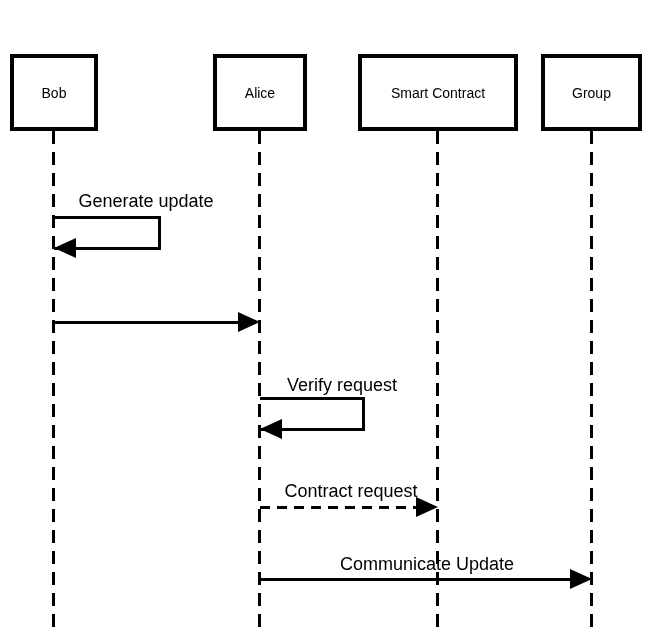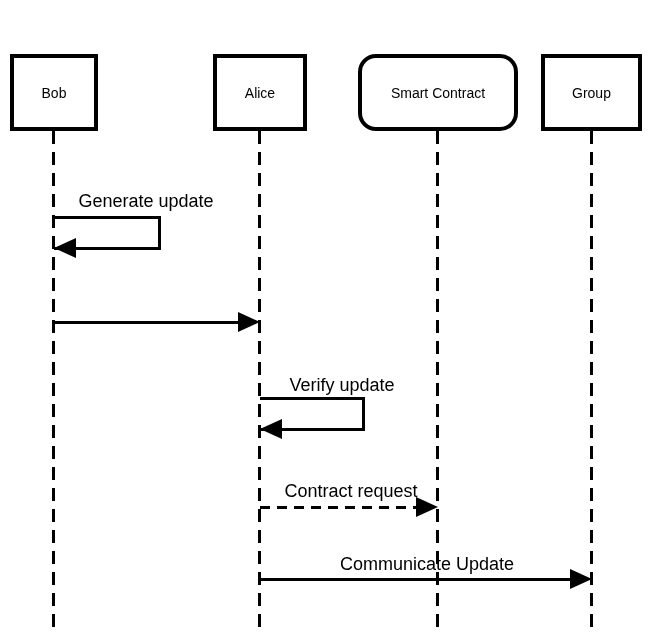--- a/index.html
+++ b/index.html
@@ -24,21 +24,21 @@
   .actor{
     position:absolute;top:13px;height:77px;
     border:4px solid var(--line-color);
     background:var(--bg-color);
     box-sizing:border-box;
     display:flex;align-items:center;justify-content:center;
     font-size:14px;line-height:1;white-space:nowrap;
   }
   .actor-bob{left:10px;width:88px;}
   .actor-alice{left:213px;width:94px;}
-  .actor-smart-contract{left:358px;width:160px;border-radius:18px;}
+  .actor-smart-contract{left:358px;width:160px;}
   .actor-group{left:541px;width:101px;}
   
   .lifeline{
     position:absolute;top:90px;height:542px;width:3px;
     background:repeating-linear-gradient(to bottom,
       var(--line-color) 0 13px, transparent 13px 21px);
   }
   .lifeline-bob{left:52px;}
   .lifeline-alice{left:258px;}
   .lifeline-smart-contract{left:436px;}
@@ -115,21 +115,21 @@
   <div class="lifeline lifeline-smart-contract"></div>
   <div class="lifeline lifeline-group"></div>
 
   <span class="msg-label label-m1">Generate update</span>
   <div class="self-loop loop-m1"></div>
   <div class="arrowhead left arrow-m1"></div>
 
   <div class="msg-line line-m2"></div>
   <div class="arrowhead right arrow-m2"></div>
 
-  <span class="msg-label label-m3">Verify update</span>
+  <span class="msg-label label-m3">Verify request</span>
   <div class="self-loop loop-m3"></div>
   <div class="arrowhead left arrow-m3"></div>
 
   <span class="msg-label label-m4">Contract request</span>
   <div class="msg-line dashed line-m4"></div>
   <div class="arrowhead right arrow-m4"></div>
 
   <span class="msg-label label-m5">Communicate Update</span>
   <div class="msg-line line-m5"></div>
   <div class="arrowhead right arrow-m5"></div>

